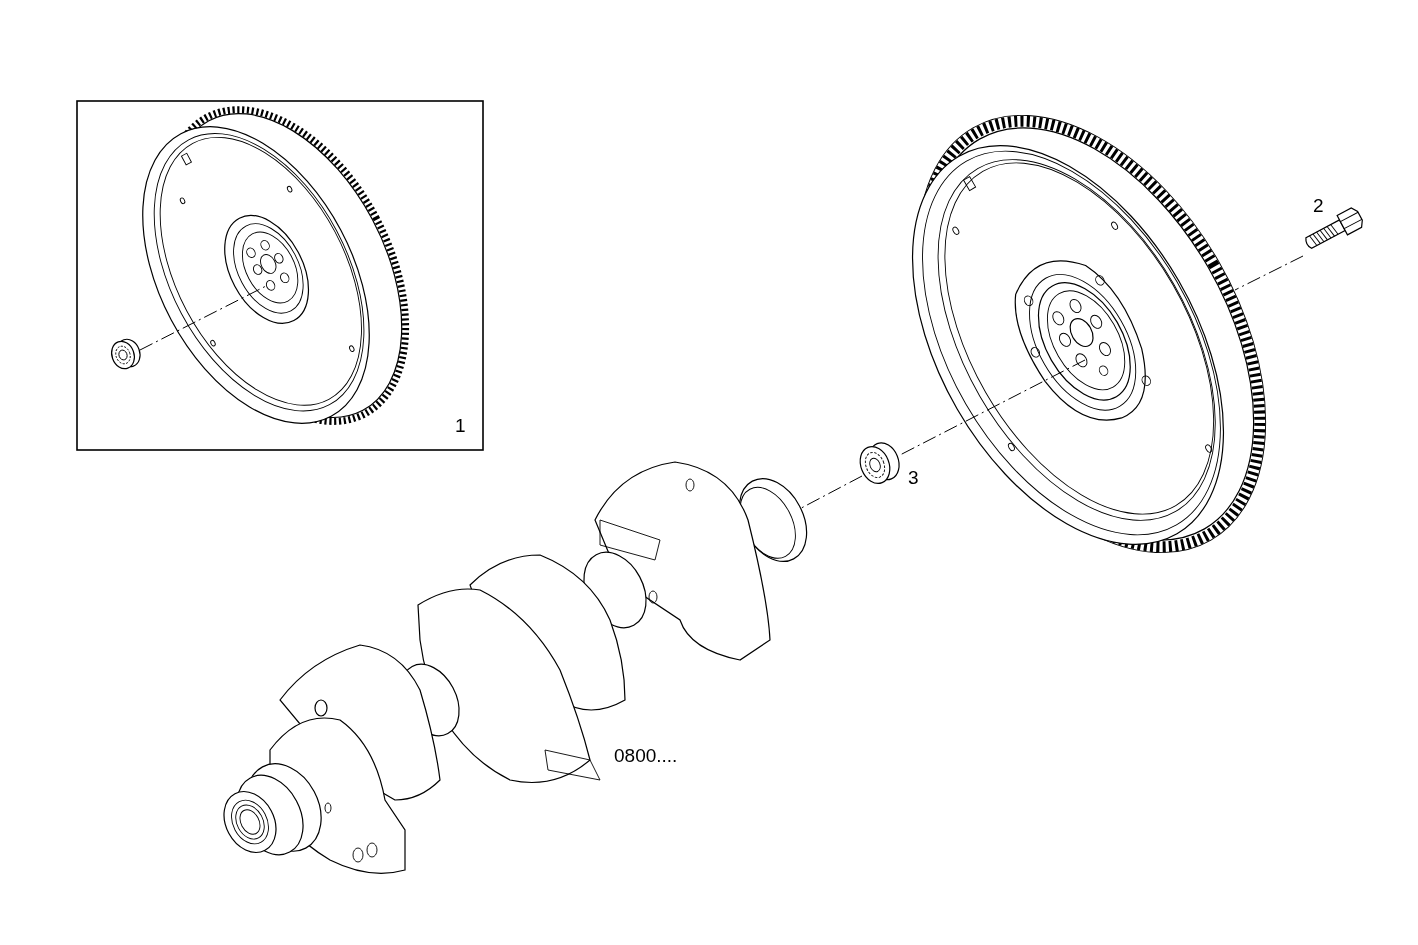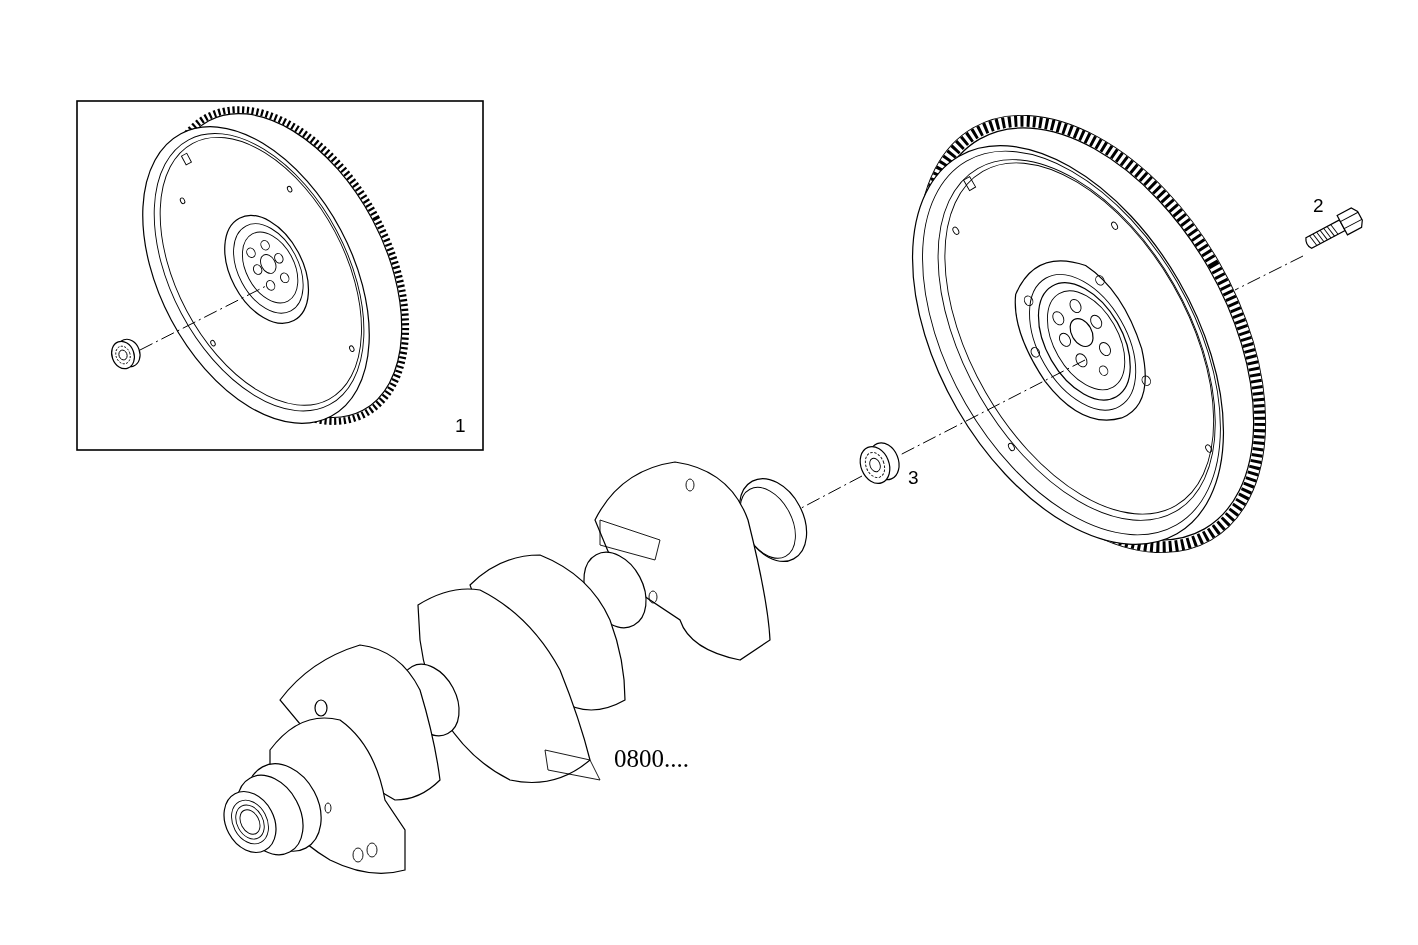--- a/index.html
+++ b/index.html
@@ -24,22 +24,22 @@
     .callout {
       position: absolute;
       font-family: "Liberation Sans", sans-serif;
       font-size: 19px;
       color: #000000;
       line-height: 1;
       cursor: pointer;
     }
     .ref-label {
       position: absolute;
-      font-family: Liberation Serif, serif;
-      font-size: 25px;
+      font-family: Liberation Sans, sans-serif;
+      font-size: 19px;
       color: #000000;
       line-height: 1;
     }
     svg .ln { fill: none; stroke: #000; stroke-width: 1.2; }
     svg .ln-thin { fill: none; stroke: #000; stroke-width: 0.9; }
     svg .fillw { fill: #fff; stroke: #000; stroke-width: 1.2; }
     svg .dash { fill: none; stroke: #000; stroke-width: 1; stroke-dasharray: 14 4 2 4; }
   </style>
 </head>
 <body>

